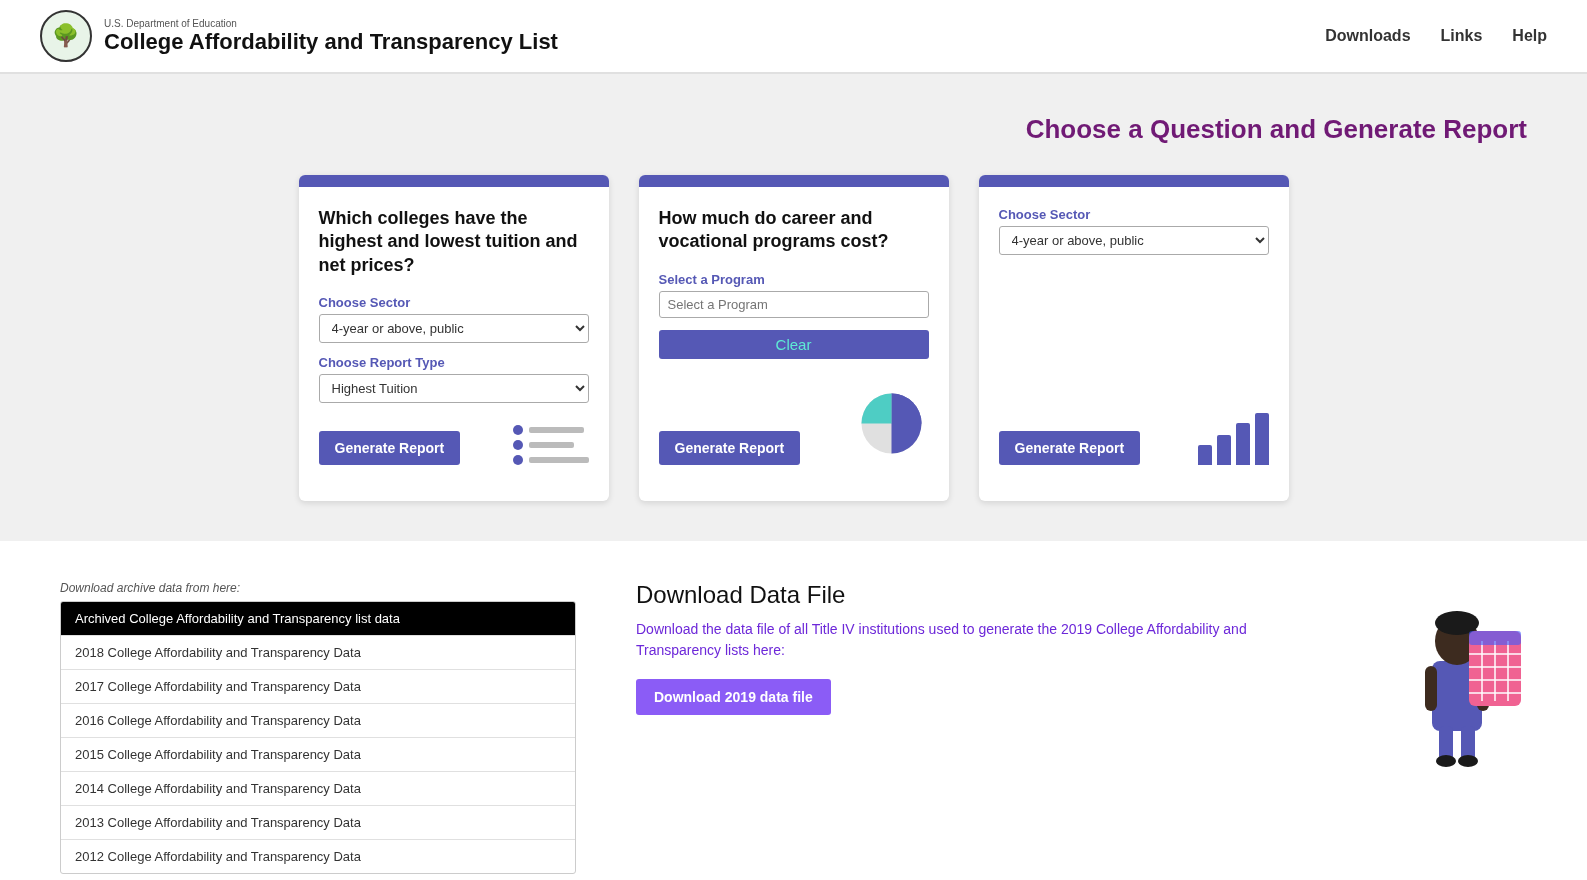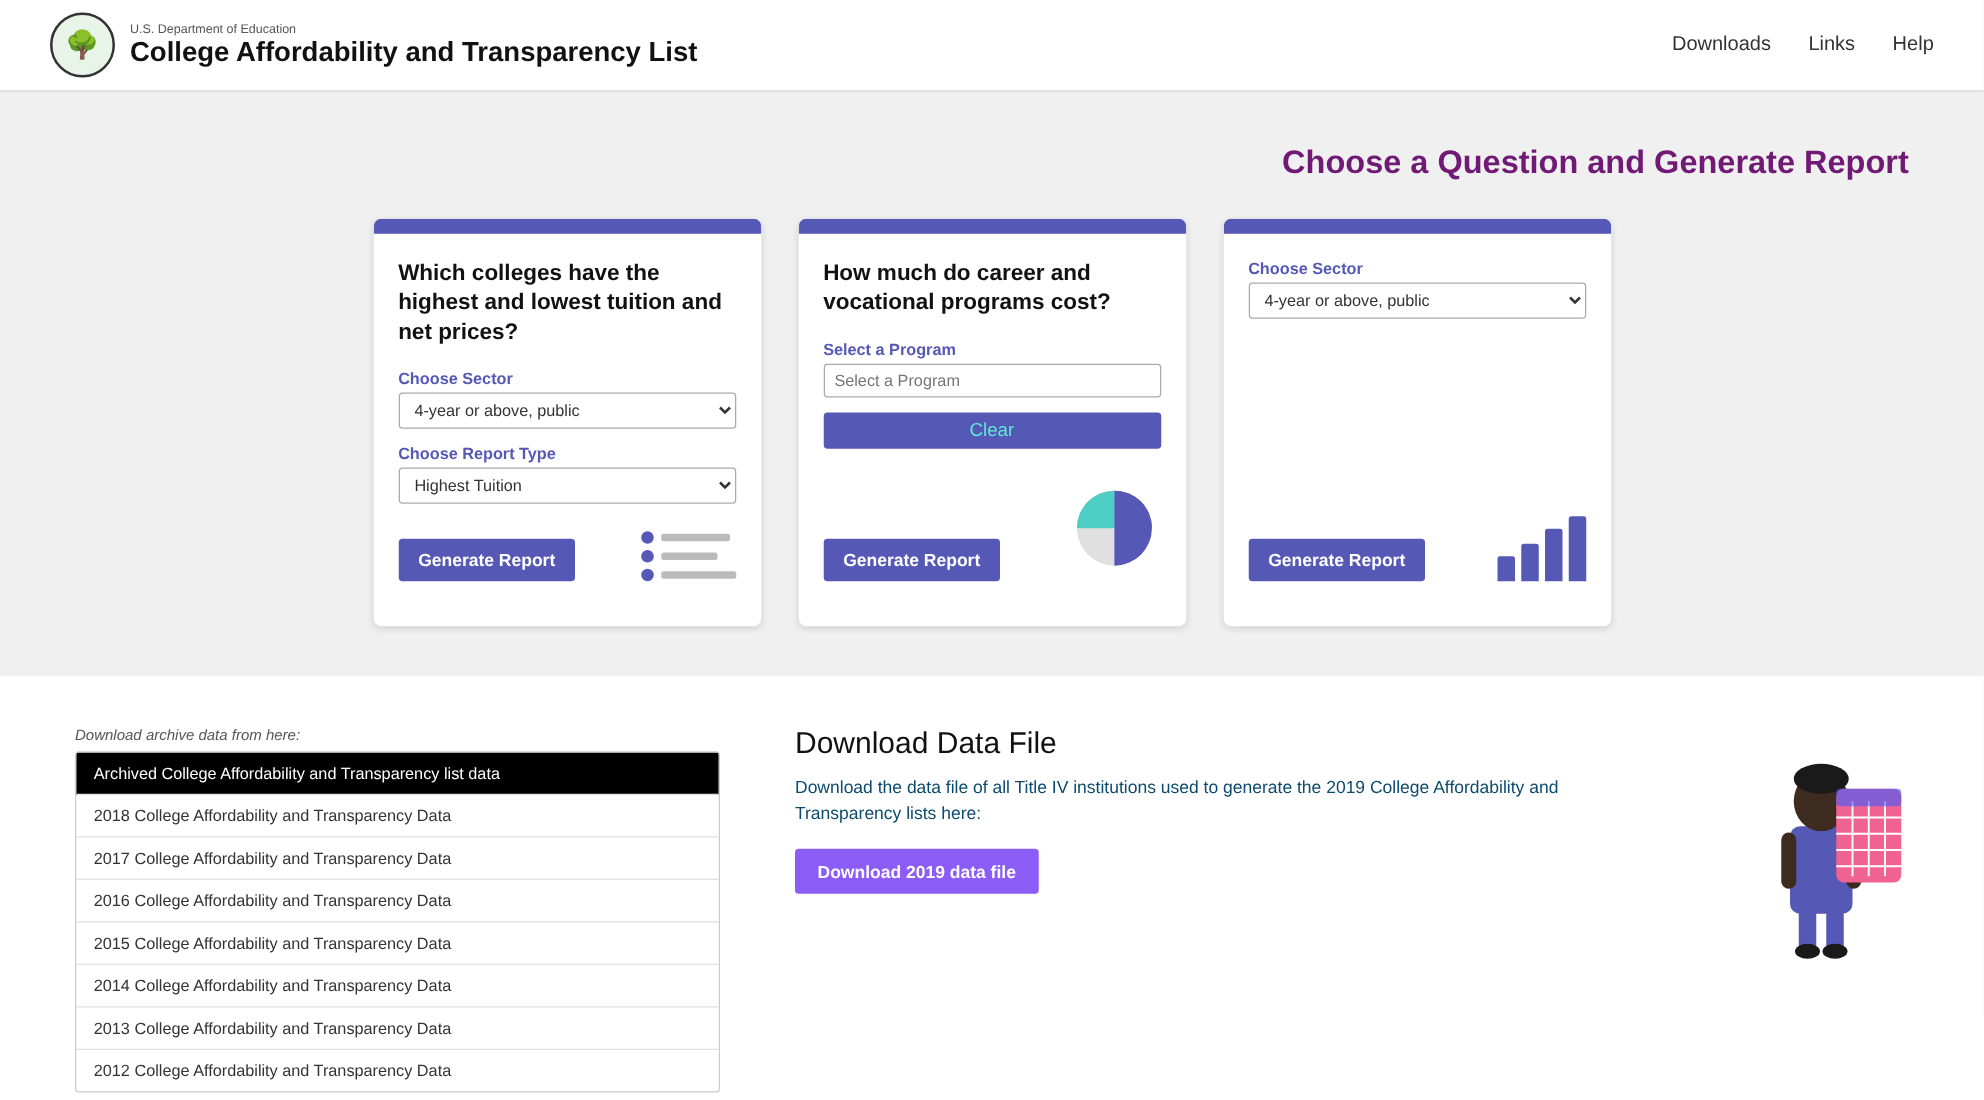--- a/index.html
+++ b/index.html
@@ -19,21 +19,21 @@
       width: 52px; height: 52px;
       border-radius: 50%;
       border: 2px solid #333;
       background: #e8f4e8;
       display: flex; align-items: center; justify-content: center;
       font-size: 22px;
     }
     .header-title-block { display: flex; flex-direction: column; }
     .header-dept { font-size: 10px; color: #555; }
     .header-title { font-size: 22px; font-weight: bold; color: #111; }
-    .header-nav { display: flex; gap: 30px; align-items: center; }
+    .header-nav { display: flex; gap: 30px; align-items: center; font-weight: bold; }
     .header-nav a { text-decoration: none; color: #333; font-size: 16px; }
 
     
     .main-section {
       background: #f0f0f0;
       padding: 40px 60px;
     }
     .main-title {
       text-align: right;
       font-size: 26px;
@@ -153,21 +153,21 @@
       color: #333;
     }
     .archive-item:last-child { border-bottom: none; }
     .archive-item.selected {
       background: #000000;
       color: #fff;
     }
 
     .download-block { flex: 1; }
     .download-title { font-size: 24px; font-weight: normal; margin-bottom: 10px; color: #111; }
-    .download-desc { font-size: 14px; color: #0c4a6e; margin-bottom: 18px; line-height: 1.5; }
+    .download-desc { font-size: 14px; color: #6d28d9; margin-bottom: 18px; line-height: 1.5; }
     .btn-download {
       background: #8b5cf6;
       color: #fff;
       border: none;
       padding: 10px 18px;
       border-radius: 3px;
       font-size: 14px;
       cursor: pointer;
       font-weight: bold;
     }

